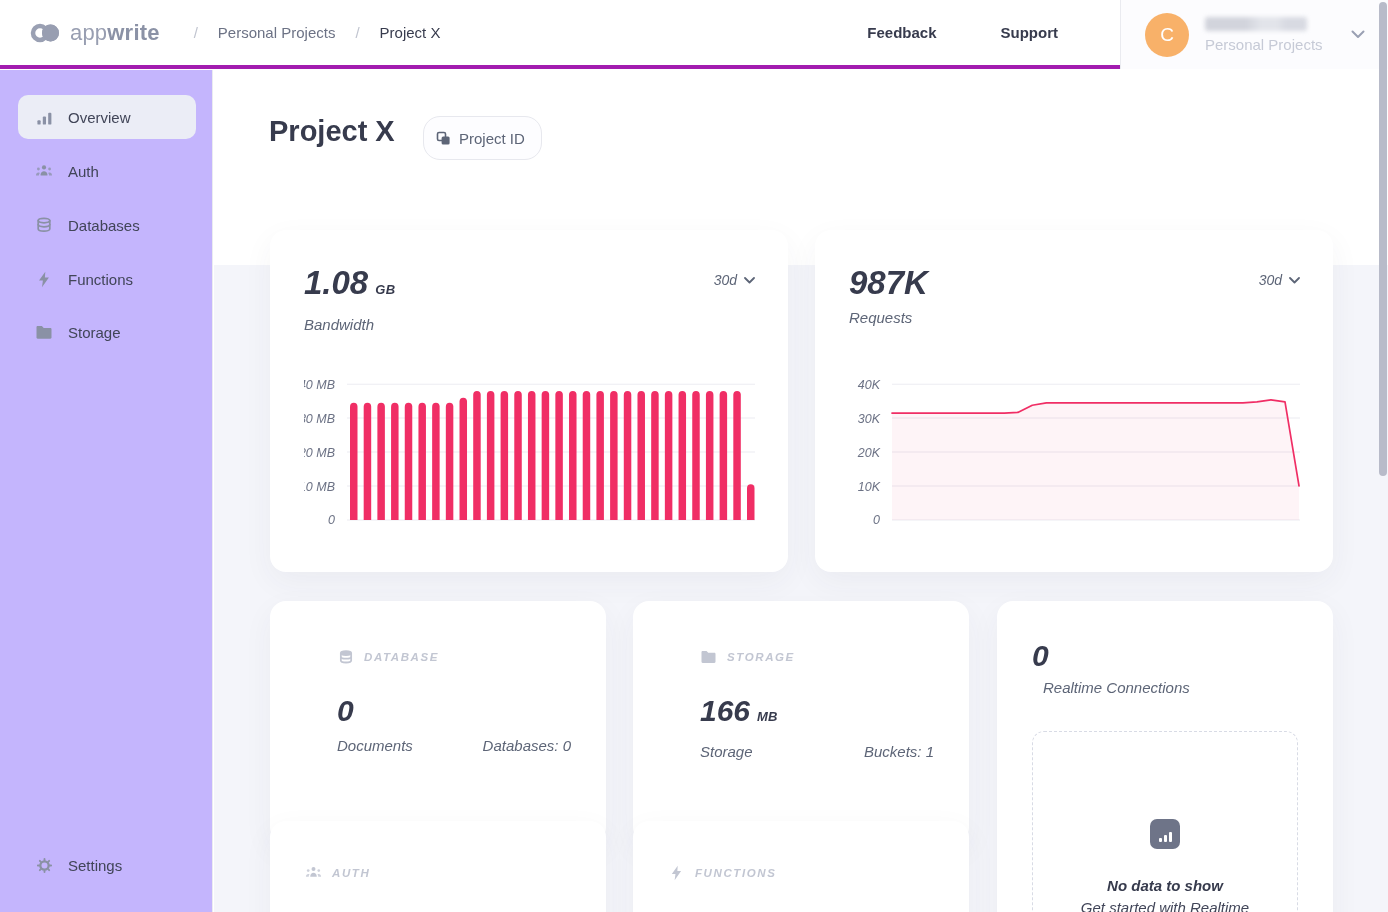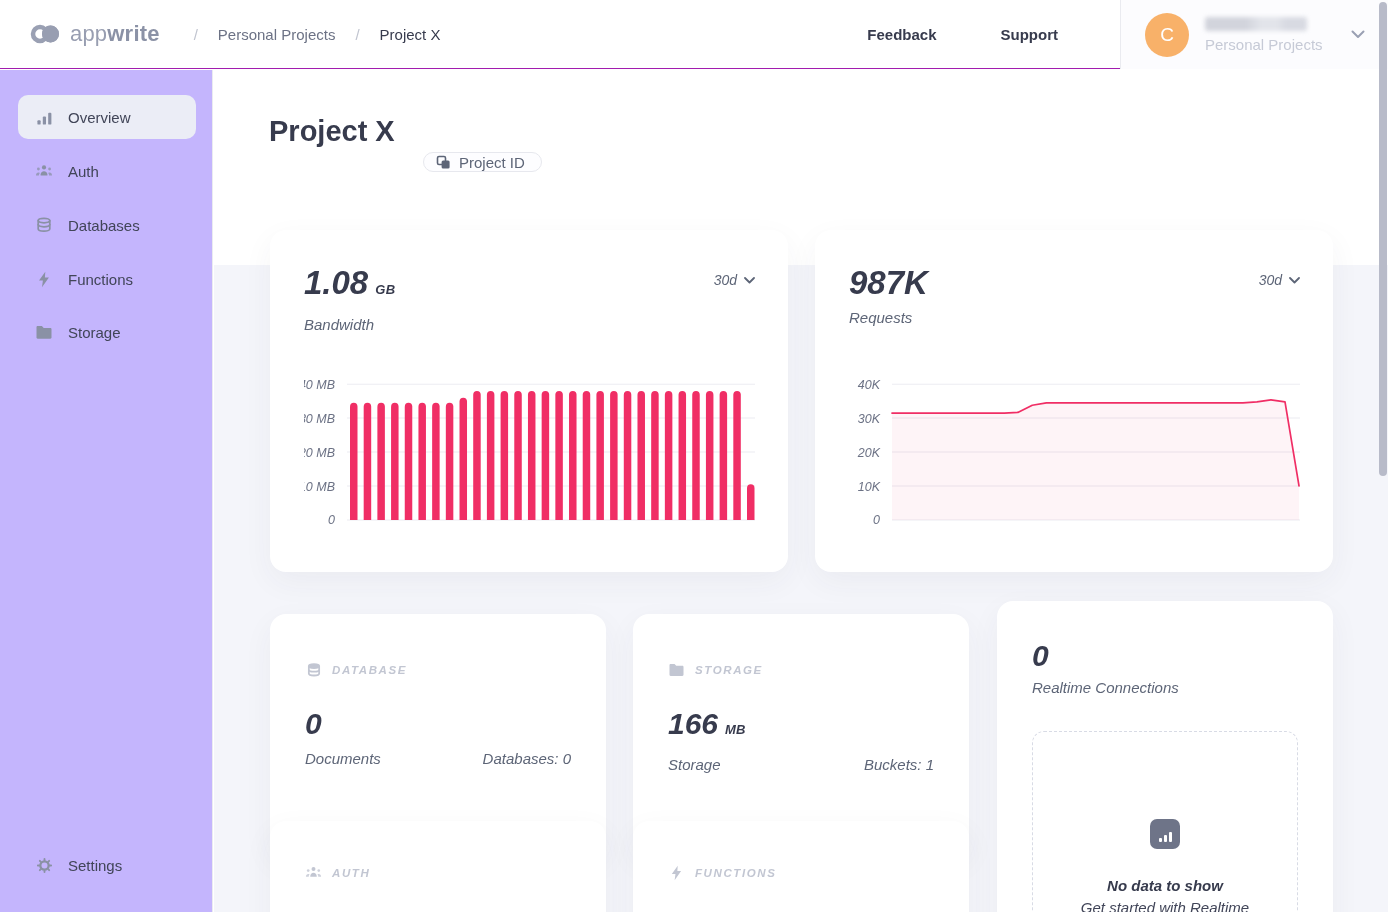--- a/index.html
+++ b/index.html
@@ -2,21 +2,21 @@
 <html><head>
 <meta charset="utf-8">
 <style>
   * { margin:0; padding:0; box-sizing:border-box; }
   html,body { width:1388px; height:912px; }
   body { font-family:"Liberation Sans", sans-serif; background:#fff; overflow:hidden; }
   #app { position:relative; width:1388px; height:912px; background:#fff; overflow:hidden; }
 
   
   #topbar { position:absolute; left:0; top:0; width:1388px; height:69px; background:#fff;
-            border-bottom:1px solid #a21caf; display:flex; align-items:center; z-index:6; }
+            border-bottom:4px solid #a21caf; display:flex; align-items:center; z-index:6; }
   .logo { display:flex; align-items:center; margin-left:30px; cursor:pointer; }
   .logo-text { font-size:22px; color:#989eb1; margin-left:8px; letter-spacing:.2px; }
   .logo-text b { font-weight:700; color:#8b92a6; }
   .crumbs { display:flex; align-items:center; gap:20px; margin-left:34px; font-size:15px; }
   .crumb-sep { color:#c0c4cf; }
   .crumb-link { color:#6c7285; cursor:pointer; }
   .crumb-current { color:#373b4d; font-weight:500; }
   .topbar-links { position:absolute; right:330px; display:flex; gap:64px; }
   .topbar-link { font-size:15px; font-weight:700; color:#373b4d; cursor:pointer; }
   .user-area { position:absolute; right:0; top:0; width:268px; height:69px; background:#fcfcfe;
@@ -40,49 +40,49 @@
                display:flex; align-items:center; padding-left:17px; gap:15px; cursor:pointer; }
   .side-item.active { background:#ebedf6; }
   .side-label { font-size:15px; color:#414558; }
   .side-icon { width:18px; height:18px; display:flex; align-items:center; justify-content:center; flex:none; }
 
   
   #main { position:absolute; left:214px; top:69px; width:1174px; height:843px; background:#fff; }
   .main-lower-bg { position:absolute; left:0; top:196px; right:0; bottom:0; background:#f4f5fa; }
 
   .page-title { position:absolute; left:55px; top:46px; font-size:29px; font-weight:700; color:#373b4d; }
-  .project-badge { position:absolute; left:209px; top:47px; height:20px; padding:0 16px 0 12px;
+  .project-badge { position:absolute; left:209px; top:47px; height:44px; padding:0 16px 0 12px;
                    border:1px solid #e7e8ee; background:#fdfdff; border-radius:17px;
-                   display:flex; align-items:center; gap:8px; cursor:pointer;margin-top:36px; }
+                   display:flex; align-items:center; gap:8px; cursor:pointer; }
   .project-badge span { font-size:15px; color:#5d6577; }
 
   .card { position:absolute; background:#fff; border-radius:16px;
           box-shadow:0 10px 30px rgba(55,59,77,0.05);font-style:italic; }
   .chart-card { width:518px; height:342px; top:161px; }
   .card-top { display:flex; justify-content:space-between; align-items:flex-start; padding:36px 33px 0 34px; }
   .big-value { font-size:33px; font-weight:700; color:#373b4d; line-height:34px; display:flex; align-items:baseline; }
   .big-unit { font-size:13px; font-weight:700; margin-left:7px; letter-spacing:.3px;text-align:right; }
   .range-select { display:flex; align-items:center; gap:7px; font-size:14px; color:#5d6577; cursor:pointer; margin-top:6px; }
   .card-sub { font-size:15px; color:#5d6577; margin:9px 0 0 34px; }
   .chart-box { position:absolute; left:34px; right:33px; top:140px; height:158px; }
   .chart-box svg { width:100%; height:100%; display:block; }
 
-  .stat-card { width:336px; height:242px; top:545px; }
+  .stat-card { width:336px; height:242px; top:532px;padding-left:32px; }
   .stat-head { display:flex; align-items:center; gap:10px; padding:47px 35px 0 35px; }
   .stat-head .side-icon { width:17px; height:17px; }
   .stat-section { font-size:11.5px; font-weight:700; letter-spacing:1.6px; color:#c2c6d2; }
   .stat-value { display:flex; align-items:baseline; padding-left:35px; margin-top:30px;
                 font-size:30px; font-weight:700; color:#373b4d; line-height:32px; }
   .stat-unit { font-size:13px; font-weight:700; margin-left:7px; }
   .stat-foot { display:flex; justify-content:space-between; padding:0 35px; margin-top:10px;
                font-size:15px; color:#5d6577; }
 
   .realtime-card { left:783px; top:532px; width:336px; height:380px; }
   .rt-value { padding:38px 0 0 35px; font-size:30px; font-weight:700; color:#373b4d; line-height:34px; }
-  .rt-label { padding-left:35px; margin-top:6px; font-size:15px; color:#5d6577; }
+  .rt-label { padding-left:46px; margin-top:6px; font-size:15px; color:#5d6577; }
   .rt-empty { position:absolute; left:35px; right:35px; top:130px; height:260px;
               border:1px dashed #d8dbe5; border-radius:12px; display:flex; flex-direction:column;
               align-items:center; padding-top:87px; }
   .rt-empty-icon { width:30px; height:30px; border-radius:7px; background:#6e7488;
                    display:flex; align-items:flex-end; justify-content:center; gap:2px; padding-bottom:7px; }
   .rt-empty-icon i { display:block; width:3px; background:#fff; border-radius:1px; }
   .rt-empty-title { margin-top:28px; font-size:15px; font-weight:700; color:#373b4d; }
   .rt-empty-link { margin-top:5px; font-size:15px; color:#414558; text-decoration:underline; cursor:pointer; }
 
   .mini-card { width:336px; height:170px; top:752px; }

